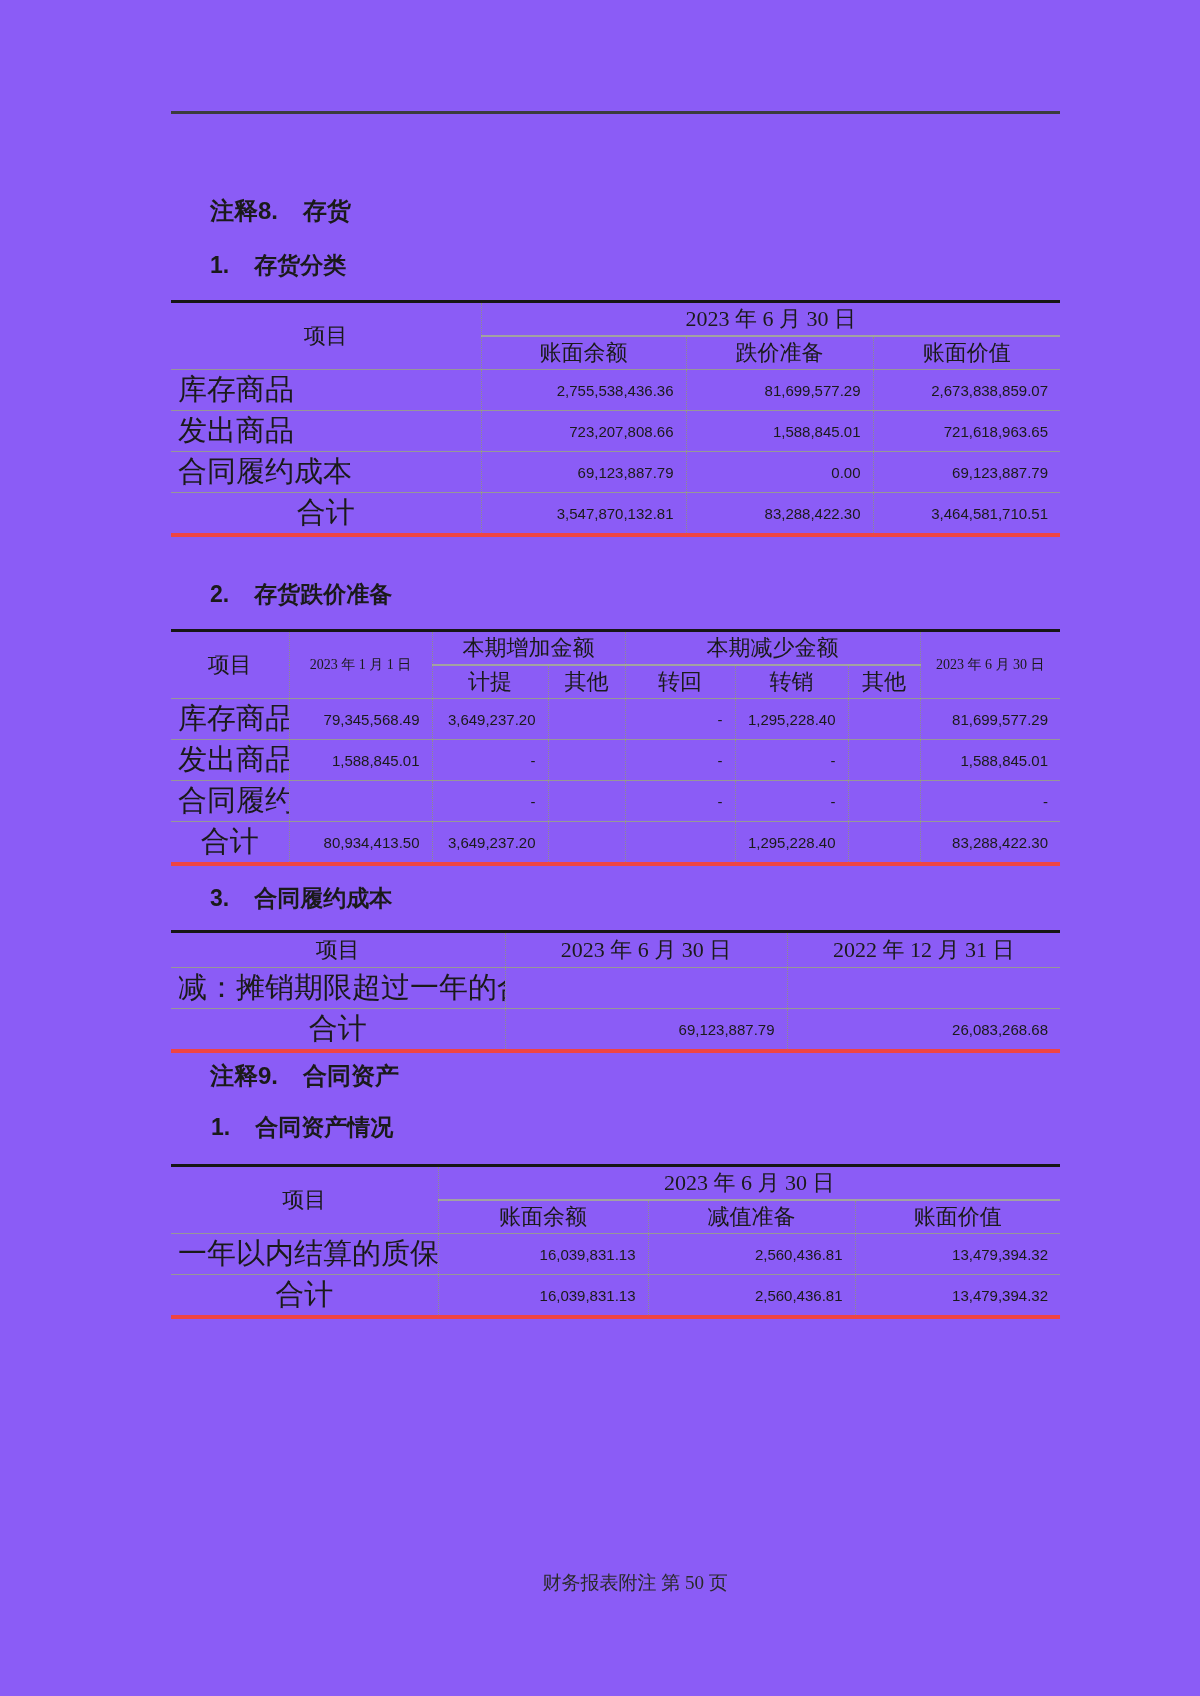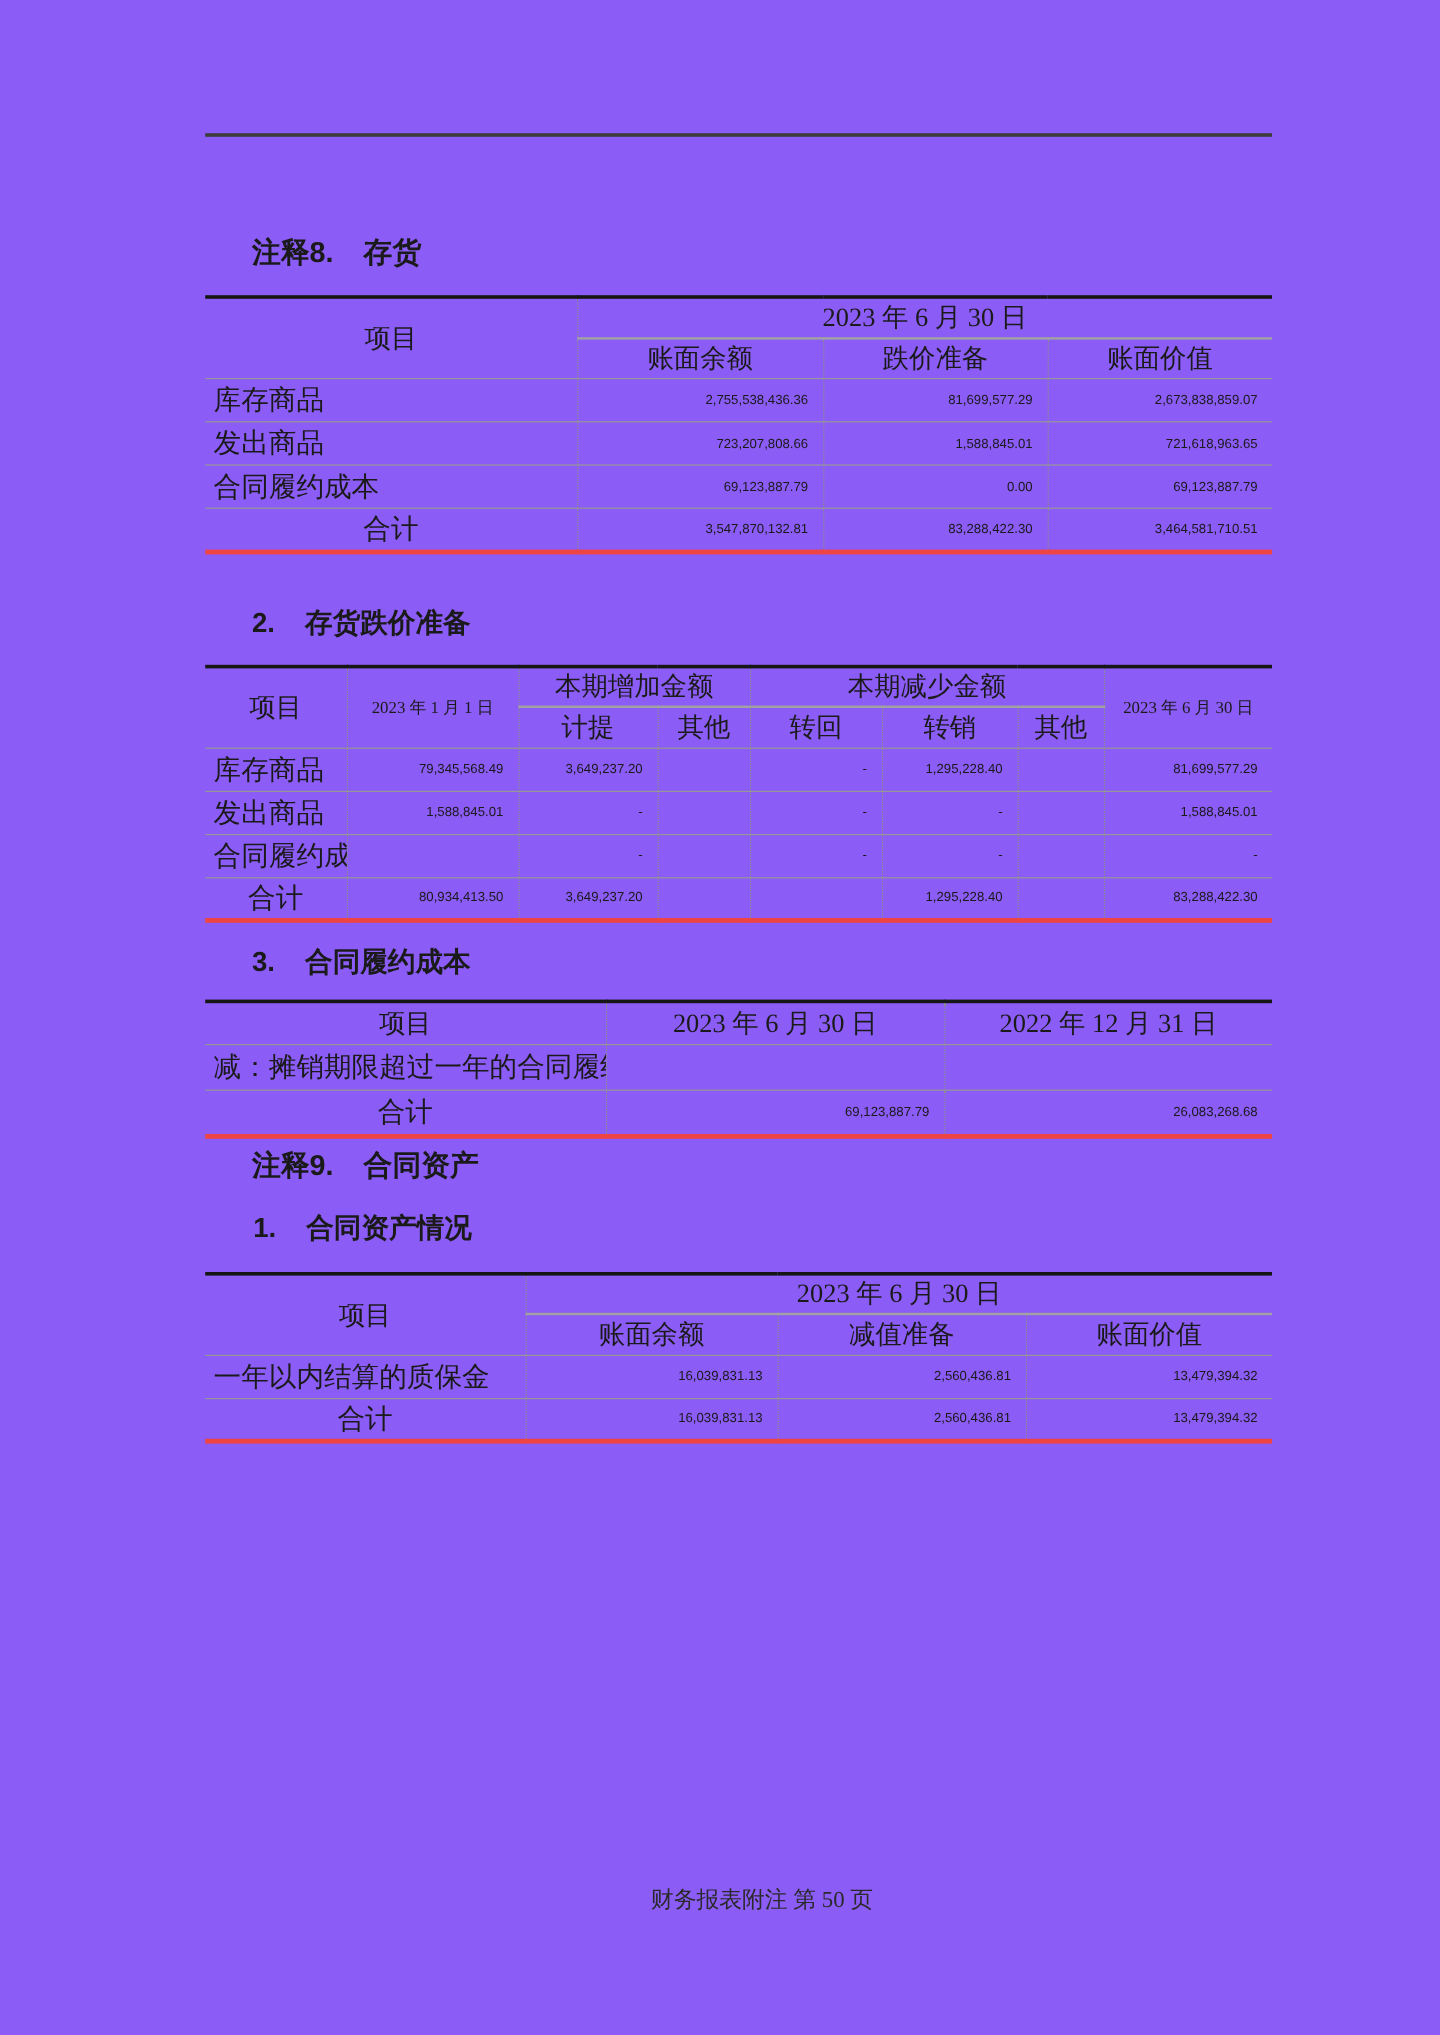--- a/index.html
+++ b/index.html
@@ -51,26 +51,26 @@
     border-bottom:4px solid #ef4444;
   }
   table.fin th, table.fin td {
     font-weight:normal;
     vertical-align:middle;
     padding:0;
     white-space:nowrap;
     overflow:hidden;
   }
   table.fin th { text-align:center; font-size:22px; }
-  table.fin td.lbl { text-align:left; padding-left:7px; font-size:23px; }
+  table.fin td.lbl { text-align:left; padding-left:7px; font-size:29px; }
   table.fin td.tc  { text-align:center; padding-left:0; }
   table.fin td.num {
     text-align:right; padding-right:12px;
     font-family:"Liberation Sans","DejaVu Sans",sans-serif;
-    font-size:11px;
+    font-size:15px;
   }
   
   table.fin th, table.fin td { border-left:1px dotted #8d8d8d; }
   table.fin .c0 { border-left:none; }
   
   table.fin tbody td { border-top:1px solid #979797; }
   table.fin .grp-h { border-bottom:2px solid #a2a2a2; }
 
   .t1 thead tr, .t4 thead tr, .t2 thead tr { height:34px; }
   .t1 tbody tr, .t4 tbody tr, .t2 tbody tr { height:36px; }
@@ -105,20 +105,21 @@
 <body>
 
 <div class="page">
 
   <div class="top-rule"></div>
 
   <div class="content">
 
     <h1 class="h-note spacer-a"><span class="hnum">注释8.</span><span>存货</span></h1>
 
+    <h2 class="h-sub spacer-b"><span class="hnum">1.</span><span>存货分类</span></h2>
 
     <table class="fin t1 tbl-1">
       <colgroup>
           <col style="width:310px">
           <col style="width:205px">
           <col style="width:187px">
           <col style="width:187px">
         </colgroup>
       <thead>
         <tr>

